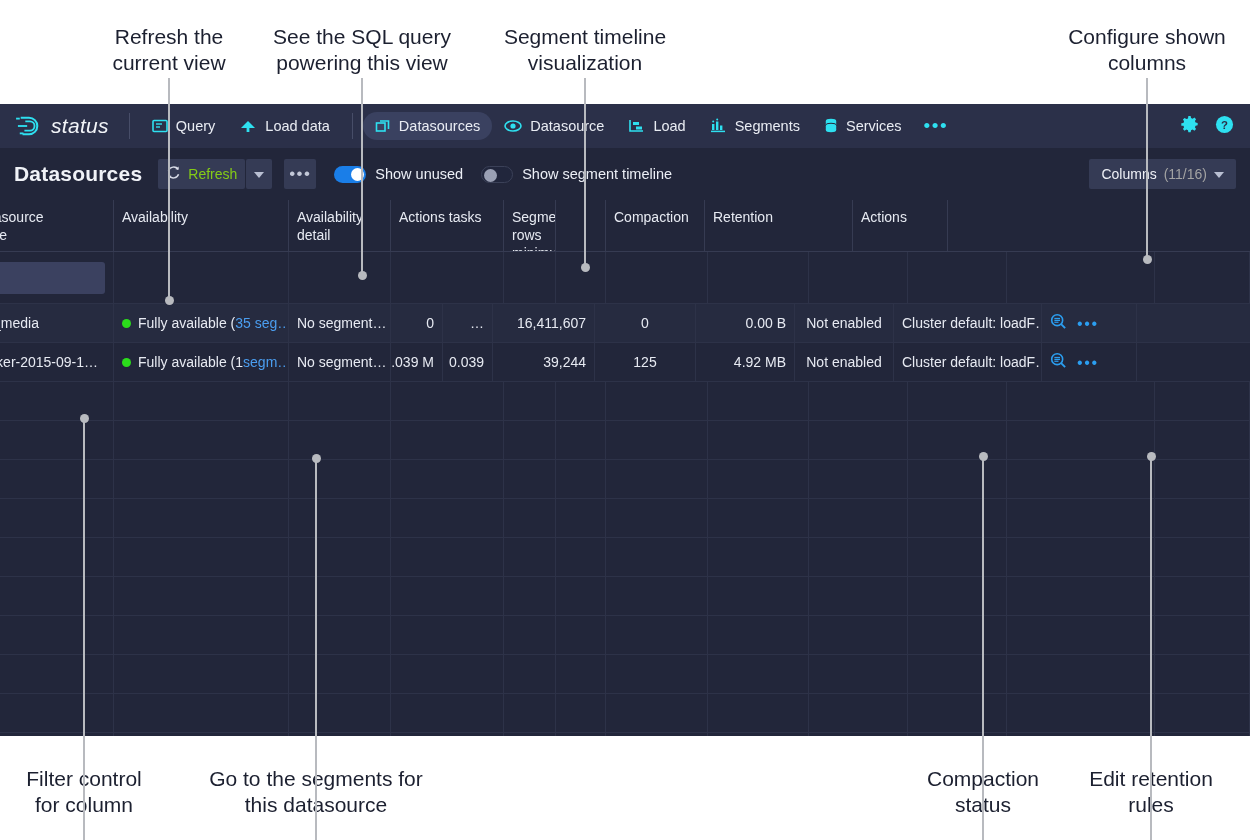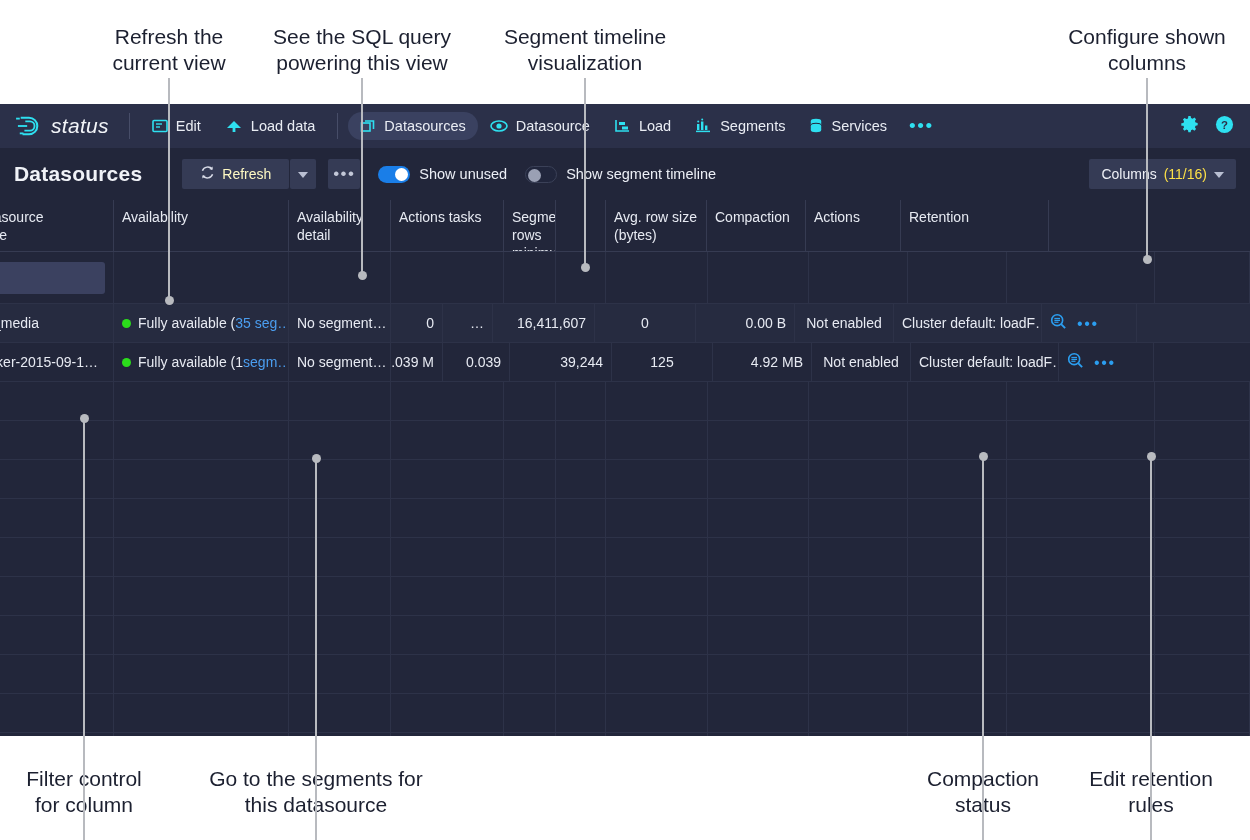--- a/index.html
+++ b/index.html
@@ -97,30 +97,29 @@
     position: relative;
     background: #22263a;
   }
   .view-title {
     font-size: 21px; color: #f0f2f7; font-weight: 600;
     margin-right: 16px; letter-spacing:.2px;
   }
   .btn-group { display: flex; align-items: center; }
   .btn {
     background: #353b55;
-    color: #fef9c3;
+    color: #84cc16;
     border: none;
     height: 30px;
     display: flex; align-items: center; gap: 7px;
-    padding: 0 18px;
+    padding: 0 8px;
     font-size: 14px;
     cursor: pointer;
     border-radius: 2px;
     font-family: "Liberation Sans", sans-serif;
-    margin-left: 24px;
   }
   .btn-caret {
     background: #353b55; width: 26px; height: 30px;
     display:flex; align-items:center; justify-content:center;
     margin-left: 1px; cursor: pointer; border-radius: 2px;
   }
   .btn-ellipsis {
     background: #353b55; width: 32px; height: 30px;
     display:flex; align-items:center; justify-content:center;
     margin-left: 12px; cursor:pointer; border-radius:2px;
@@ -143,21 +142,21 @@
   .columns-btn {
     position: absolute; right: 14px; top: 11px;
     background: #353b55;
     height: 30px;
     display:flex; align-items:center; gap:7px;
     padding: 0 12px;
     border-radius: 2px;
     cursor: pointer;
   }
   .columns-btn .lbl { color:#eef0f6; font-size:14px; }
-  .columns-btn .cnt { color:#fde047; font-size:14px; }
+  .columns-btn .cnt { color:#a3a3a3; font-size:14px; }
 
   
   .table-wrap {
     position: absolute;
     left: 0; top: 96px;
     width: 1250px; height: 536px;
     background: #22263a;
     overflow: hidden;
   }
   .trow { display: flex; width: 1286px; }
@@ -233,21 +232,21 @@
 
       <div class="nav-items">
         <div class="nav-item">
           <span>
             <svg width="16" height="16" viewBox="0 0 16 16">
                 <rect x="1" y="2.5" width="14" height="11" rx="1" fill="none" stroke="#2ee0f0" stroke-width="1.6"></rect>
                 <line x1="4" y1="6" x2="10" y2="6" stroke="#2ee0f0" stroke-width="1.4"></line>
                 <line x1="4" y1="9" x2="8" y2="9" stroke="#2ee0f0" stroke-width="1.4"></line>
               </svg>
           </span>
-          <span>Edit</span>
+          <span>Query</span>
         </div>
 
         <div class="nav-item">
           <span>
             <svg width="18" height="16" viewBox="0 0 18 16">
                 <path d="M2 10 L9 3 L16 10 Z" fill="#2ee0f0"></path>
                 <rect x="7.6" y="9" width="2.8" height="5" fill="#2ee0f0"></rect>
               </svg>
           </span>
           <span>Load data</span>
@@ -388,25 +387,23 @@
       <div class="trow thead" id="head-row" style="margin-left: -36px;">
           <div class="th" style="width: 150px; flex: 0 0 150px;">Datasource
 name</div>
           <div class="th" style="width: 175px; flex: 0 0 175px;">Availability</div>
           <div class="th" style="width: 102px; flex: 0 0 102px;">Availability
 detail</div>
           <div class="th" style="width: 113px; flex: 0 0 113px;">Actions tasks</div>
           <div class="th" style="width: 52px; flex: 0 0 52px;">Segment rows
 minimum / a…</div>
           <div class="th" style="width: 50px; flex: 0 0 50px;"></div>
-          <div class="th" style="width: 101px; flex: 0 0 101px;">Avg. row size
-(bytes)</div>
           <div class="th" style="width: 99px; flex: 0 0 99px;">Compaction</div>
+          <div class="th" style="width: 148px; flex: 0 0 148px;">Retention</div>
           <div class="th" style="width: 95px; flex: 0 0 95px;">Actions</div>
-          <div class="th" style="width: 148px; flex: 0 0 148px;">Retention</div>
         </div>
       <div class="trow filter-row" id="filter-row" style="margin-left: -36px;">
           <div class="fcell" style="width: 150px; flex: 0 0 150px;">
             <div class="filter-input"></div>
           </div>
           <div class="fcell" style="width: 175px; flex: 0 0 175px;"></div>
           <div class="fcell" style="width: 102px; flex: 0 0 102px;"></div>
           <div class="fcell" style="width: 113px; flex: 0 0 113px;"></div>
           <div class="fcell" style="width: 52px; flex: 0 0 52px;"></div>
           <div class="fcell" style="width: 50px; flex: 0 0 50px;"></div>
@@ -449,21 +446,21 @@
           <div class="trow drow even" style="margin-left: -36px;">
             <div class="td" style="width: 150px; flex: 0 0 150px;">kiticker-2015-09-1…</div>
             <div class="td" style="width: 175px; flex: 0 0 175px;">
               <span class="dot-green"></span>
               <span>Fully available (</span>
               <span>1</span>
               <span class="link"> segm…</span>
             </div>
             <div class="td" style="width: 102px; flex: 0 0 102px;">No segment…</div>
             <div class="td num" style="width: 52px; flex: 0 0 52px;">0.039 M</div>
-            <div class="td num" style="width: 50px; flex: 0 0 50px; margin-left: 17px;">0.039</div>
+            <div class="td num" style="width: 50px; flex: 0 0 50px;">0.039</div>
             <div class="td num" style="width: 102px; flex: 0 0 102px;">39,244</div>
             <div class="td ctr" style="width: 101px; flex: 0 0 101px;">125</div>
             <div class="td num" style="width: 99px; flex: 0 0 99px;">4.92 MB</div>
             <div class="td ctr" style="width: 99px; flex: 0 0 99px;">Not enabled</div>
             <div class="td" style="width: 148px; flex: 0 0 148px;">Cluster default: loadF…</div>
             <div class="td" style="width: 95px; flex: 0 0 95px;">
               <div class="act-icons">
                 <span><svg width="17" height="17" viewBox="0 0 18 18">
                     <circle cx="7.6" cy="7.6" r="5.8" fill="none" stroke="#2b9ef0" stroke-width="1.7"></circle>
                     <line x1="4.6" y1="5.8" x2="10.6" y2="5.8" stroke="#2b9ef0" stroke-width="1.3"></line>

